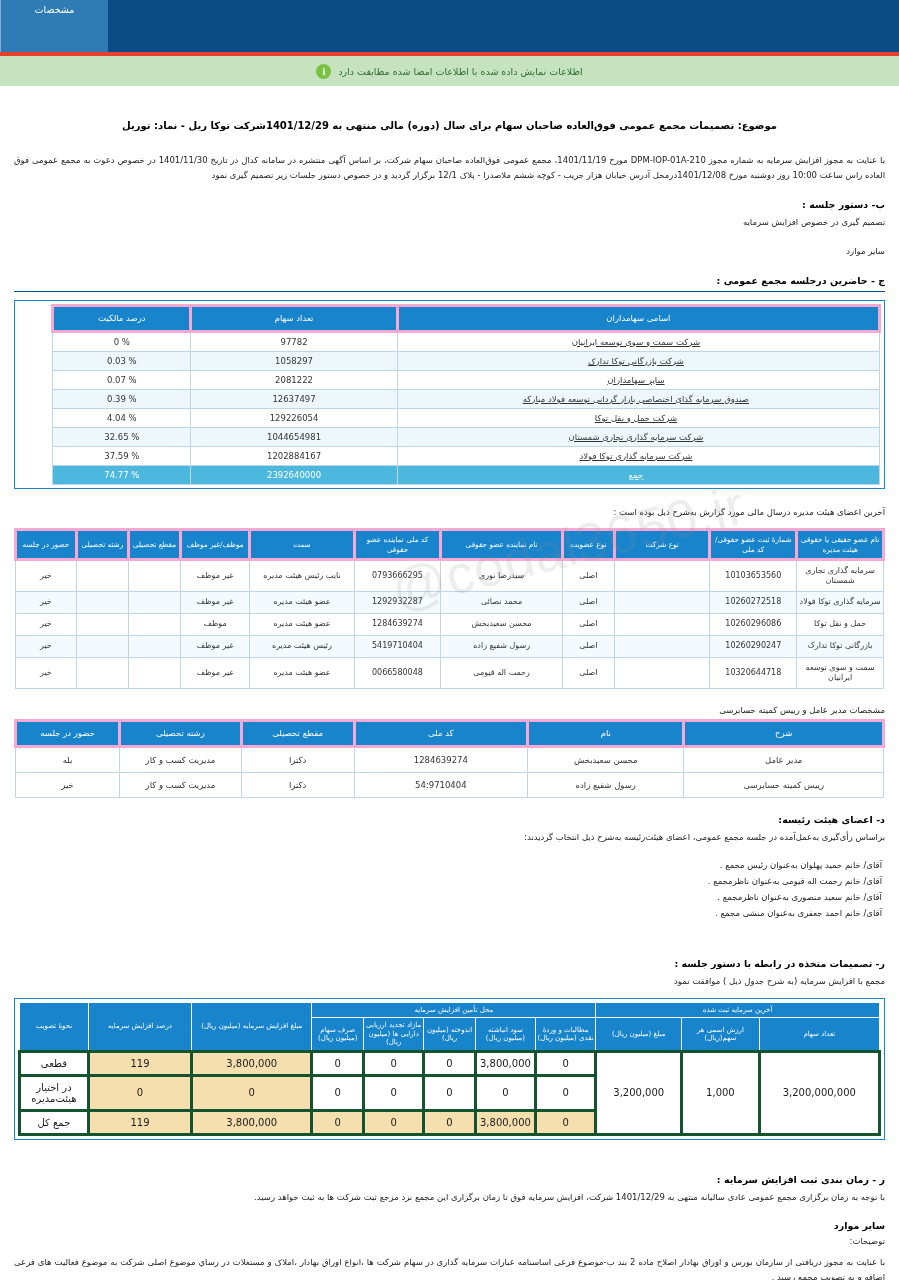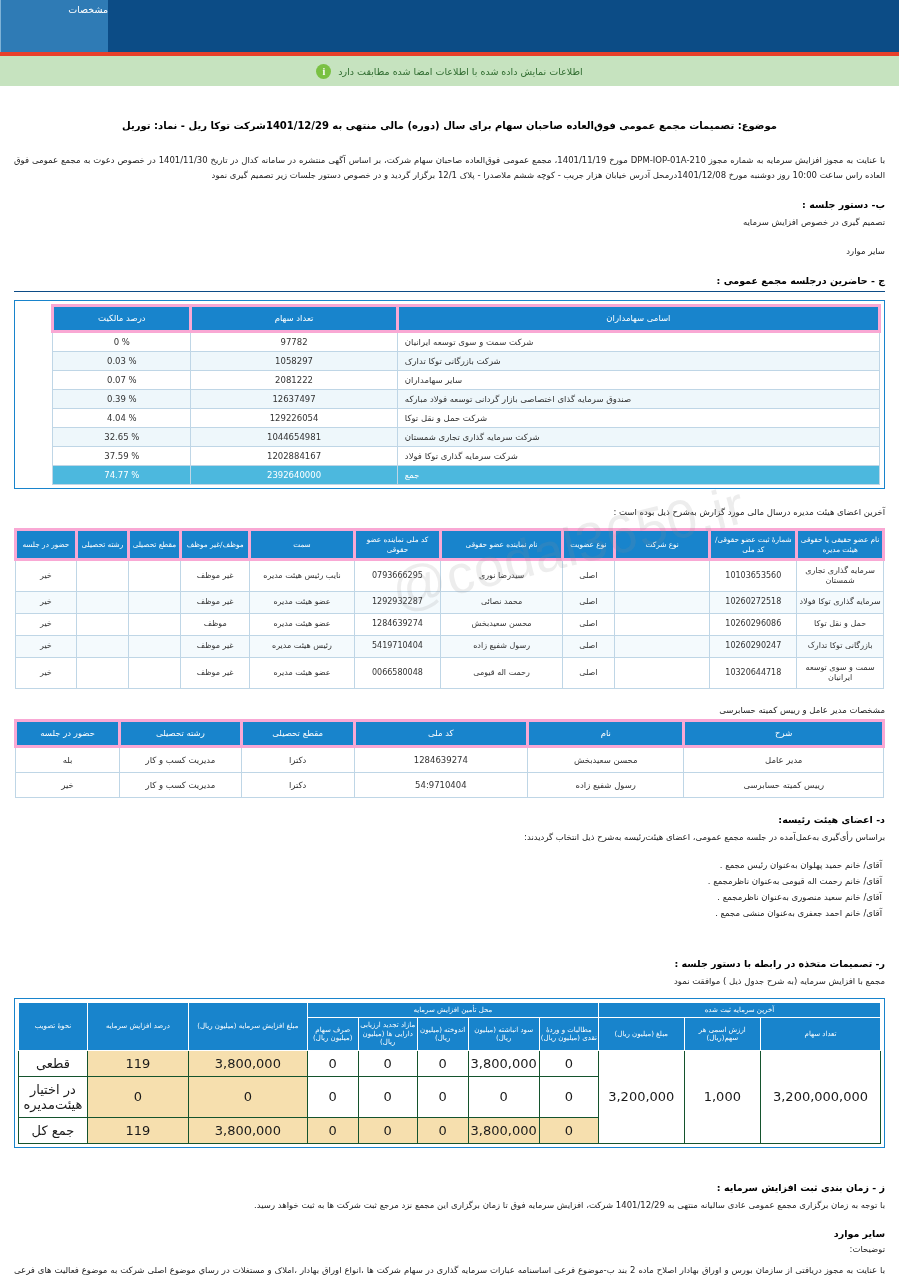--- a/index.html
+++ b/index.html
@@ -26,21 +26,21 @@
     align-items: stretch;
     position: relative;
   }
   .tab-active {
     width: 108px;
     background: #2f7bb5;
     color: #ffffff;
     font-size: 9.5px;
     display: flex;
     align-items: flex-start;
-    justify-content: flex-start;
+    justify-content: center;
     padding-top: 4px;
     border-left: 1px solid #7fb2d6;
   }
   .topbar-fill { flex: 1; background: #0c4c86; }
   .redline { height: 4px; background: #e8402a; }
 
   
   .alert {
     height: 30px;
     background: #c6e3bf;
@@ -117,43 +117,43 @@
     padding: 6px 3px;
     border: 3px solid #f9a8d4;
     line-height: 1.3;
   }
 
   
   .sh-wrap { border: 1px solid #1884cc; padding: 3px; background:#fff; }
   .sh-table td { padding: 4px 7px; height: 18px; color:#333; }
   .sh-table tr:nth-child(even) td { background: #eef7fb; }
   .sh-table tr.total td { background: #4cb8de; color: #ffffff; }
-  .sh-name { text-align: left; padding-right: 12px !important; }
+  .sh-name { text-align: center; padding-right: 12px !important; text-decoration: underline; }
   .sh-blank { border: none !important; background:#fff !important; width: 18px; }
 
   
   .bd-table th { font-size: 7.3px; padding: 4px 1px; line-height: 1.25; }
   .bd-table td { padding: 5px 2px; font-size: 8px; height: 22px; line-height:1.25; color:#333; }
   .bd-table tr:nth-child(even) td { background: #f4fafd; }
 
   
   .au-table th { padding: 6px 3px; font-size: 8.5px; }
   .au-table td { padding: 7px 0; height: 24px; color:#333; }
 
   .lbl-small { font-size: 8.5px; color:#222; margin: 0 0 4px 0; text-align: right; }
 
   
   .cap-wrap { border: 1px solid #1884cc; padding: 3px; }
   .cap-table th {
     font-size: 7px; padding: 3px 1px; line-height: 1.2;
     border: 1px solid #ffffff; vertical-align: middle;
   }
   .cap-table td {
-    padding: 5px 2px; font-size: 13px; height: 22px;
-    border: 1px solid #14532d; font-family: "DejaVu Sans", sans-serif;
+    padding: 5px 2px; font-size: 10px; height: 22px;
+    border: 3px solid #14532d; font-family: "DejaVu Sans", sans-serif;
   }
   .cap-hl { background: #f6dfae; }
   .cap-name { font-size: 8px; }
 
   .bullets { list-style: none; margin: 3px; padding: 0 0 0 0; }
   .bullets li { font-size: 8.5px; line-height: 1.9; color: #222; }
 
   .foot-note { font-size: 8.5px; line-height: 1.8; text-align: justify; color:#222; }
 </style>
 </head>

